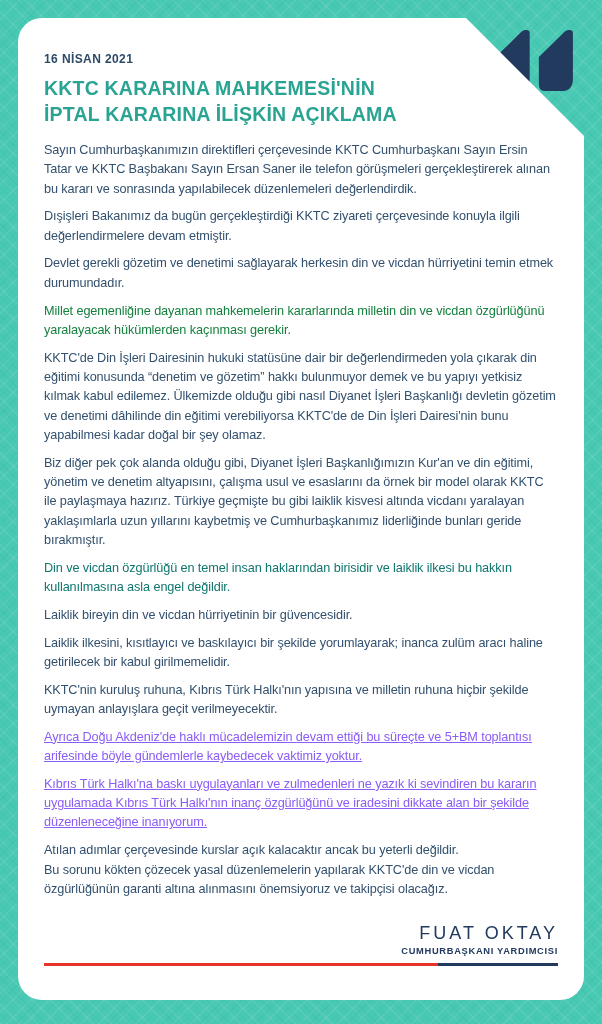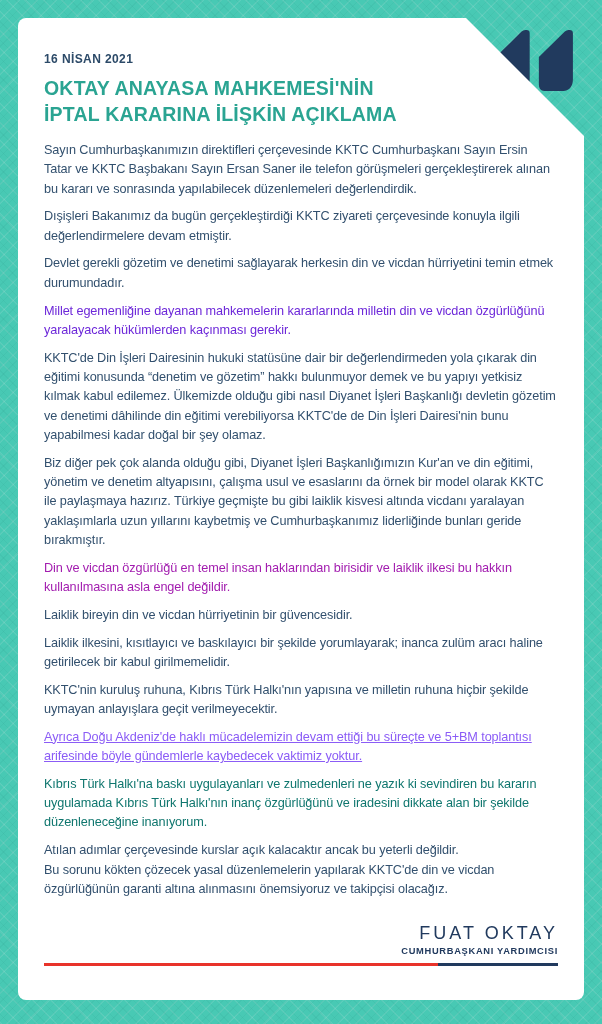--- a/index.html
+++ b/index.html
@@ -22,21 +22,21 @@
     position:absolute;
     left:494px; top:30px;
     width:80px; height:auto;
     z-index:1;
   }
   .card {
     position:absolute;
     left:18px; top:18px;
     width:566px; height:982px;
     background:#ffffff;
-    border-radius:8px;
+    border-radius:24px;
     clip-path: polygon(0 0, calc(100% - 118px) 0, 100% 118px, 100% 100%, 0 100%);
     z-index:2;
     padding:34px 26px 0 26px;
   }
   .date {
     font-size:12px;
     font-weight:700;
     letter-spacing:0.4px;
     color:#2c4a68;
   }
@@ -93,37 +93,37 @@
       <path d="M44,113 L13,113 Q3,113 3,101 L3,50 L51,3 Q54,0 58,0 L60,0 Q66,0 66,6 L66,91 Q66,113 44,113 Z"></path>
       <path transform="translate(80,0)" d="M44,113 L13,113 Q3,113 3,101 L3,50 L51,3 Q54,0 58,0 L60,0 Q66,0 66,6 L66,91 Q66,113 44,113 Z"></path>
     </g>
   </svg>
 
   <div class="card">
 
     <div class="date" style="color: rgb(44, 74, 104);">16 NİSAN 2021</div>
 
     <h1 class="title" style="color: rgb(42, 164, 146);">
-      <span style="display:block">OKTAY ANAYASA MAHKEMESİ'NİN</span>
+      <span style="display:block">KKTC KARARINA MAHKEMESİ'NİN</span>
       <span style="display:block">İPTAL KARARINA İLİŞKİN AÇIKLAMA</span>
     </h1>
 
     <div class="body-text">
       <p style="color: rgb(50, 80, 110);">Sayın Cumhurbaşkanımızın direktifleri çerçevesinde KKTC Cumhurbaşkanı Sayın Ersin Tatar ve KKTC Başbakanı Sayın Ersan Saner ile telefon görüşmeleri gerçekleştirerek alınan bu kararı ve sonrasında yapılabilecek düzenlemeleri değerlendirdik.</p>
       <p style="color: rgb(50, 80, 110);">Dışişleri Bakanımız da bugün gerçekleştirdiği KKTC ziyareti çerçevesinde konuyla ilgili değerlendirmelere devam etmiştir.</p>
       <p style="color: rgb(50, 80, 110);">Devlet gerekli gözetim ve denetimi sağlayarak herkesin din ve vicdan hürriyetini temin etmek durumundadır.</p>
-      <p style="color: #6d28d9;">Millet egemenliğine dayanan mahkemelerin kararlarında milletin din ve vicdan özgürlüğünü yaralayacak hükümlerden kaçınması gerekir.</p>
+      <p style="color: #15803d;">Millet egemenliğine dayanan mahkemelerin kararlarında milletin din ve vicdan özgürlüğünü yaralayacak hükümlerden kaçınması gerekir.</p>
       <p style="color: rgb(50, 80, 110);">KKTC'de Din İşleri Dairesinin hukuki statüsüne dair bir değerlendirmeden yola çıkarak din eğitimi konusunda “denetim ve gözetim” hakkı bulunmuyor demek ve bu yapıyı yetkisiz kılmak kabul edilemez. Ülkemizde olduğu gibi nasıl Diyanet İşleri Başkanlığı devletin gözetim ve denetimi dâhilinde din eğitimi verebiliyorsa KKTC'de de Din İşleri Dairesi'nin bunu yapabilmesi kadar doğal bir şey olamaz.</p>
       <p style="color: rgb(50, 80, 110);">Biz diğer pek çok alanda olduğu gibi, Diyanet İşleri Başkanlığımızın Kur'an ve din eğitimi, yönetim ve denetim altyapısını, çalışma usul ve esaslarını da örnek bir model olarak KKTC ile paylaşmaya hazırız. Türkiye geçmişte bu gibi laiklik kisvesi altında vicdanı yaralayan yaklaşımlarla uzun yıllarını kaybetmiş ve Cumhurbaşkanımız liderliğinde bunları geride bırakmıştır.</p>
-      <p style="color: #a21caf;">Din ve vicdan özgürlüğü en temel insan haklarından birisidir ve laiklik ilkesi bu hakkın kullanılmasına asla engel değildir.</p>
+      <p style="color: #0f766e;">Din ve vicdan özgürlüğü en temel insan haklarından birisidir ve laiklik ilkesi bu hakkın kullanılmasına asla engel değildir.</p>
       <p style="color: rgb(50, 80, 110);">Laiklik bireyin din ve vicdan hürriyetinin bir güvencesidir.</p>
       <p style="color: rgb(50, 80, 110);">Laiklik ilkesini, kısıtlayıcı ve baskılayıcı bir şekilde yorumlayarak; inanca zulüm aracı haline getirilecek bir kabul girilmemelidir.</p>
       <p style="color: rgb(50, 80, 110);">KKTC'nin kuruluş ruhuna, Kıbrıs Türk Halkı'nın yapısına ve milletin ruhuna hiçbir şekilde uymayan anlayışlara geçit verilmeyecektir.</p>
       <p style="color: #8b5cf6; text-decoration: underline;">Ayrıca Doğu Akdeniz'de haklı mücadelemizin devam ettiği bu süreçte ve 5+BM toplantısı arifesinde böyle gündemlerle kaybedecek vaktimiz yoktur.</p>
-      <p style="color: #0f766e;">Kıbrıs Türk Halkı'na baskı uygulayanları ve zulmedenleri ne yazık ki sevindiren bu kararın uygulamada Kıbrıs Türk Halkı'nın inanç özgürlüğünü ve iradesini dikkate alan bir şekilde düzenleneceğine inanıyorum.</p>
+      <p style="color: #8b5cf6; text-decoration: underline;">Kıbrıs Türk Halkı'na baskı uygulayanları ve zulmedenleri ne yazık ki sevindiren bu kararın uygulamada Kıbrıs Türk Halkı'nın inanç özgürlüğünü ve iradesini dikkate alan bir şekilde düzenleneceğine inanıyorum.</p>
       <p style="color: rgb(50, 80, 110);">Atılan adımlar çerçevesinde kurslar açık kalacaktır ancak bu yeterli değildir.
 Bu sorunu kökten çözecek yasal düzenlemelerin yapılarak KKTC'de din ve vicdan özgürlüğünün garanti altına alınmasını önemsiyoruz ve takipçisi olacağız.</p>
     </div>
 
     <div class="footer">
       <div class="sig">
         <div class="sig-name" style="color: rgb(33, 58, 94);">FUAT OKTAY</div>
         <div class="sig-title" style="color: rgb(33, 58, 94); text-align: right;">CUMHURBAŞKANI YARDIMCISI</div>
       </div>
       <div class="divider">

